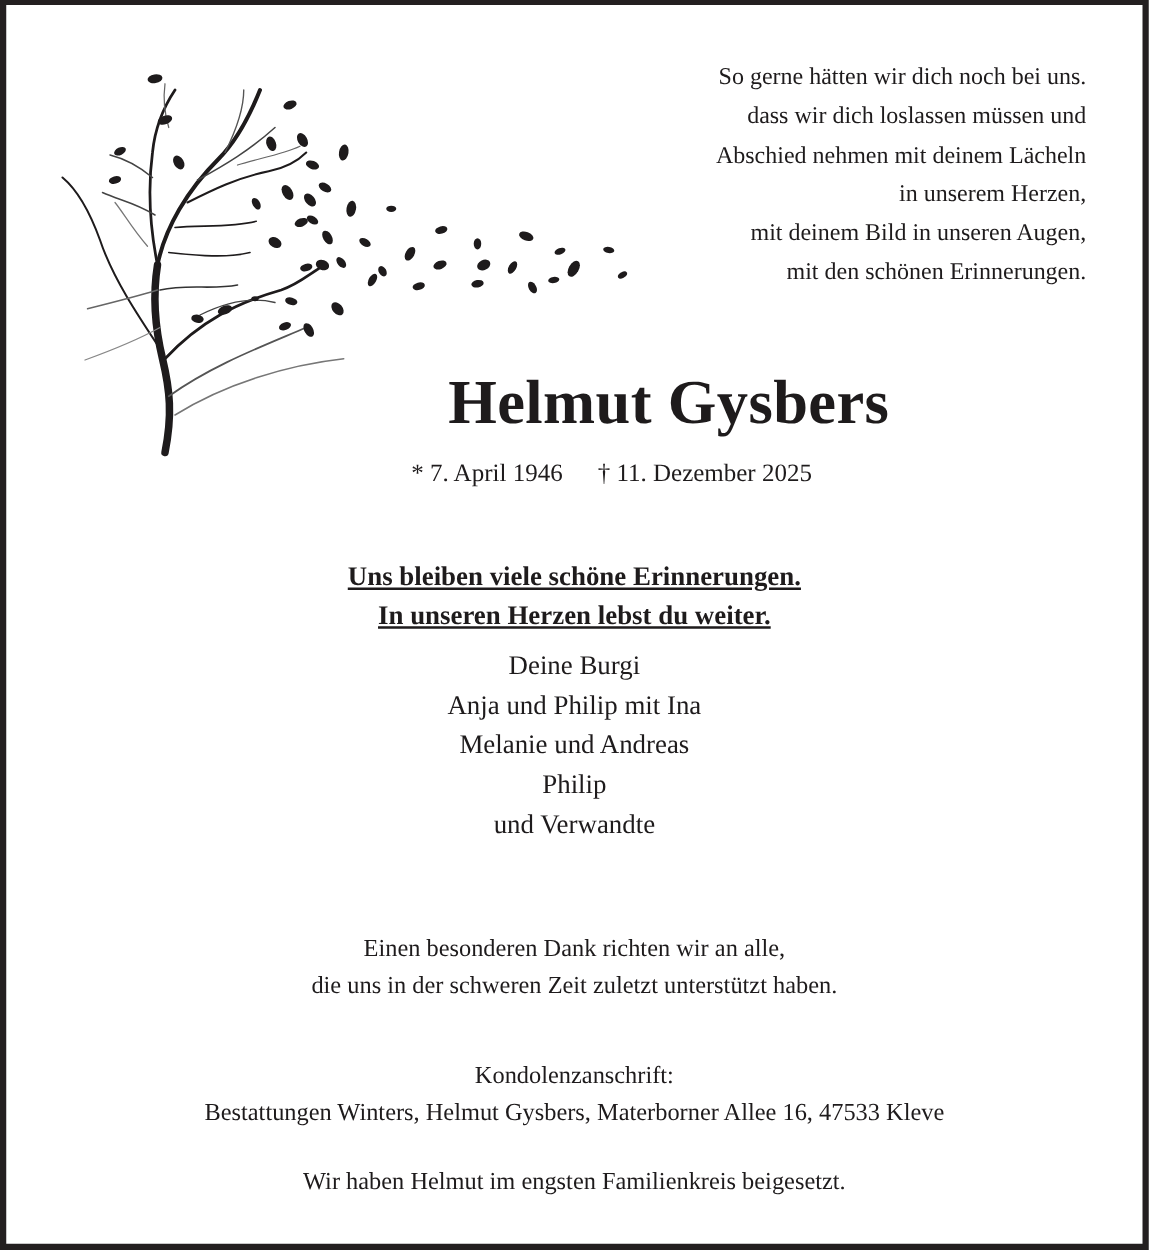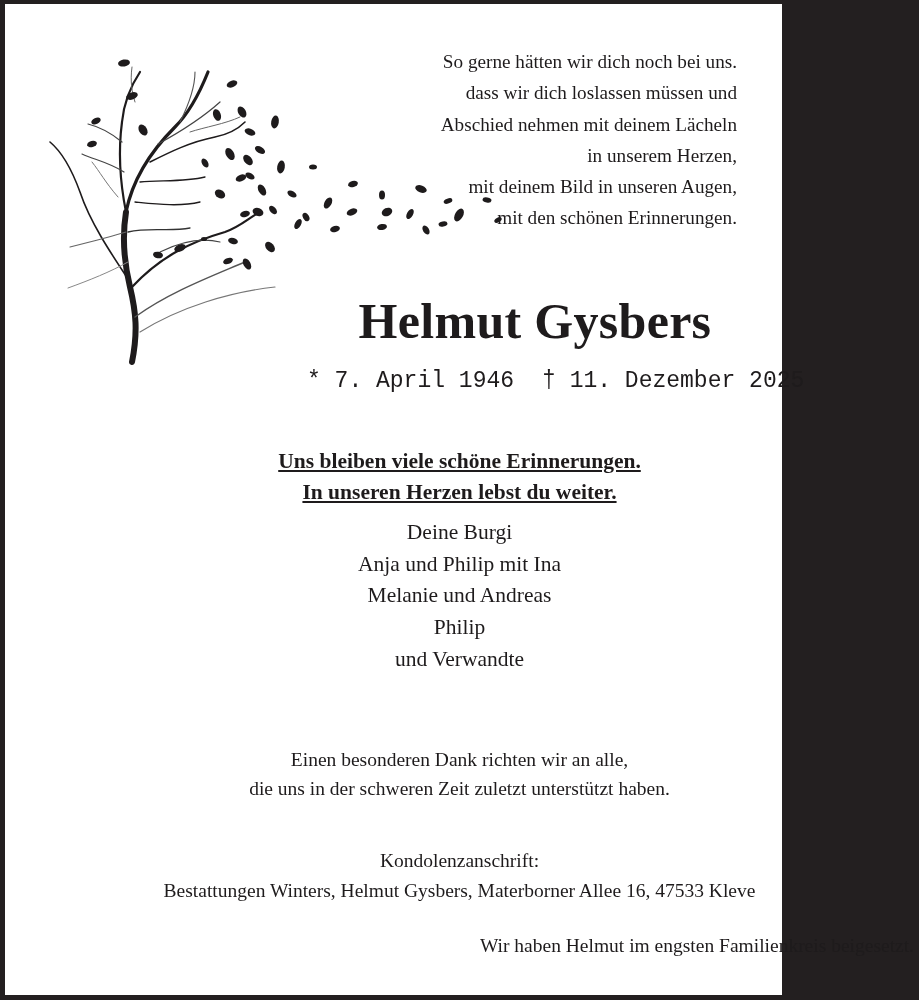--- a/index.html
+++ b/index.html
@@ -3,40 +3,40 @@
 <meta charset="utf-8">
 <style>
   html, body { margin: 0; padding: 0; }
   body {
     width: 919px; height: 1000px; background: #231f20;
     position: relative; overflow: hidden;
     font-family: "DejaVu Serif", "Liberation Serif", serif;
     color: #1e1b1c;
   }
   .card {
-    position: absolute; left: 5px; top: 4px; width: 777px; height: 991px;
+    position: absolute; left: 5px; top: 4px; width: 909px; height: 991px;
     background: #ffffff;
   }
   .tree {
     position: absolute; left: 35px; top: 28px; width: 470px; height: 335px;
   }
   .poem {
     position: absolute; right: 45px; top: 42px; width: 460px;
     text-align: right; font-size: 19.2px; line-height: 31.3px;
     font-family: "Liberation Serif", serif;
   }
   .poem div { white-space: nowrap; }
   .name {
     position: absolute; left: 0; width: 1060px; top: 288px;
     text-align: center; font-size: 50px; font-weight: bold;
     font-family: "Liberation Serif", serif; letter-spacing: 0.3px;
   }
   .dates {
-    position: absolute; left: 302px; top: 364px; width: 430px;
-    font-size: 23px; font-family: Liberation Mono, monospace;
+    position: absolute; left: 324px; top: 364px; width: 430px;
+    font-size: 20px; font-family: Liberation Serif, serif;
     white-space: nowrap;
   }
   .dates .death { margin-left: 28px; }
   .motto {
     position: absolute; left: 0; width: 909px; top: 442px;
     text-align: center; font-size: 21.5px; line-height: 31px; font-weight: bold;
     font-family: "Liberation Serif", serif;
     text-decoration: underline;
   }
   .signers {
@@ -49,21 +49,21 @@
     text-align: center; font-size: 19.5px; line-height: 29px;
     font-family: "Liberation Serif", serif;
   }
   .condolence {
     position: absolute; left: 0; width: 909px; top: 842px;
     text-align: center; font-size: 19.5px; line-height: 30px;
     font-family: "Liberation Serif", serif;
   }
   .burial {
     position: absolute; left: 0; width: 909px; top: 927px;
-    text-align: right; font-size: 19.5px; line-height: 30px;
+    text-align: center; font-size: 19.5px; line-height: 30px;
     font-family: "Liberation Serif", serif;
   }
 </style>
 </head>
 <body>
 
 <div class="card">
 
   <svg class="tree" viewBox="0 0 470 335" xmlns="http://www.w3.org/2000/svg">
     <g fill="none" stroke="#1e1b1c" stroke-linecap="round">

